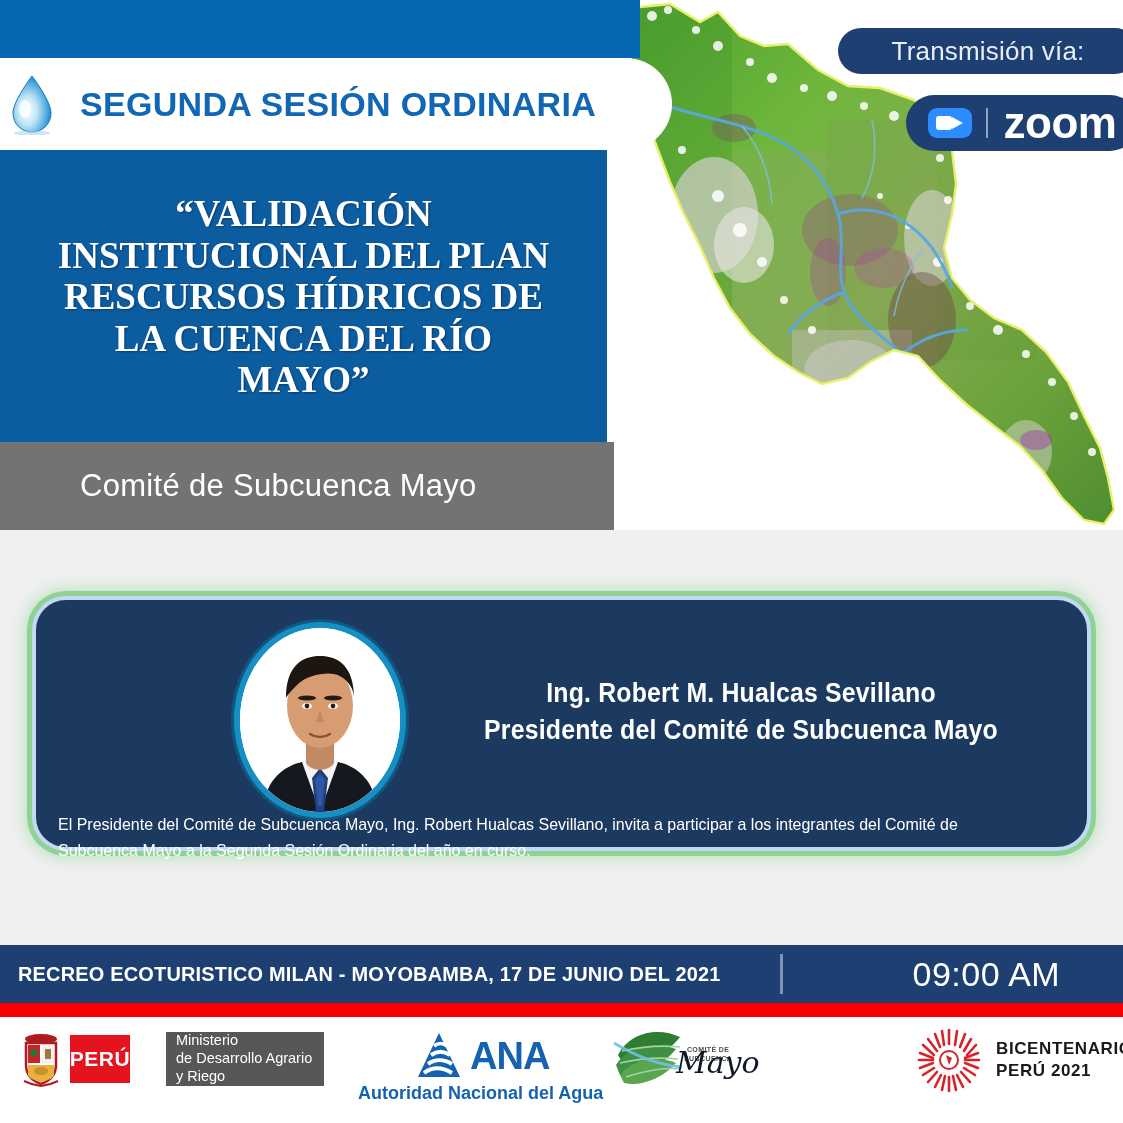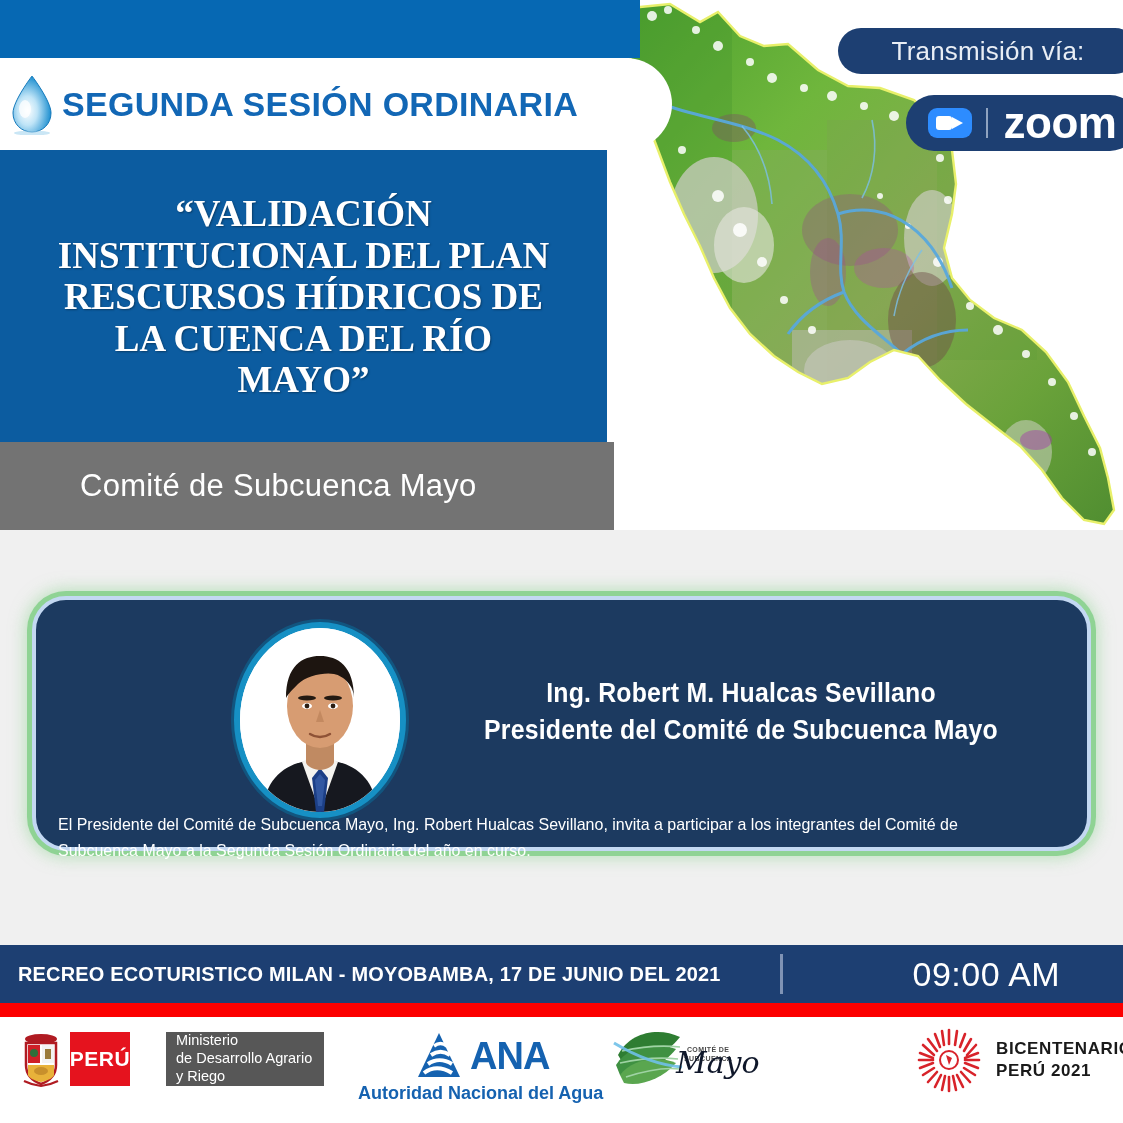--- a/index.html
+++ b/index.html
@@ -43,21 +43,21 @@
     position: absolute; left: 0; top: 58px;
     width: 672px; height: 92px;
     background: #ffffff;
     border-radius: 0 46px 46px 0;
     display: flex; align-items: center;
     z-index: 6;
   }
   .drop-icon { margin-left: 8px; width: 48px; height: 62px; flex: 0 0 auto; }
   .header-title {
     font-size: 34px; font-weight: bold; color: #1267b5;
-    letter-spacing: .3px; margin-left: 6px;
+    letter-spacing: .3px; margin-left: 24px;
     white-space: nowrap;
   }
 
   
   .title-block {
     position: absolute; left: 0; top: 146px;
     width: 607px; height: 296px;
     background: #0c5ca0;
     display: flex; align-items: center; justify-content: center;
     padding: 6px 4px 0;
@@ -188,21 +188,21 @@
   .footer {
     position: absolute; left: 0; top: 1017px;
     width: 1123px; height: 106px;
     background: #ffffff;
   }
   .logos { position: absolute; left: 0; top: 6px; width: 1123px; height: 72px; }
 
   .logo-peru { position: absolute; left: 18px; top: 8px; display: flex; align-items: center; }
   .shield { width: 46px; height: 56px; }
   .peru-red {
-    width: 60px; height: 54px; background: #e5131e;
+    width: 60px; height: 48px; background: #e5131e;
     display: flex; align-items: center; justify-content: center;
     margin-left: 6px;
   }
   .peru-red span { color: #fff; font-size: 21px; font-weight: bold; letter-spacing: .5px; }
   .peru-grey {
     height: 54px; background: #575757; padding: 5px 12px 5px 10px;
     display: flex; flex-direction: column; justify-content: center; margin-left: 36px;
   }
   .peru-grey span { color: #fff; font-size: 14.5px; line-height: 1.22; white-space: nowrap; }
 

